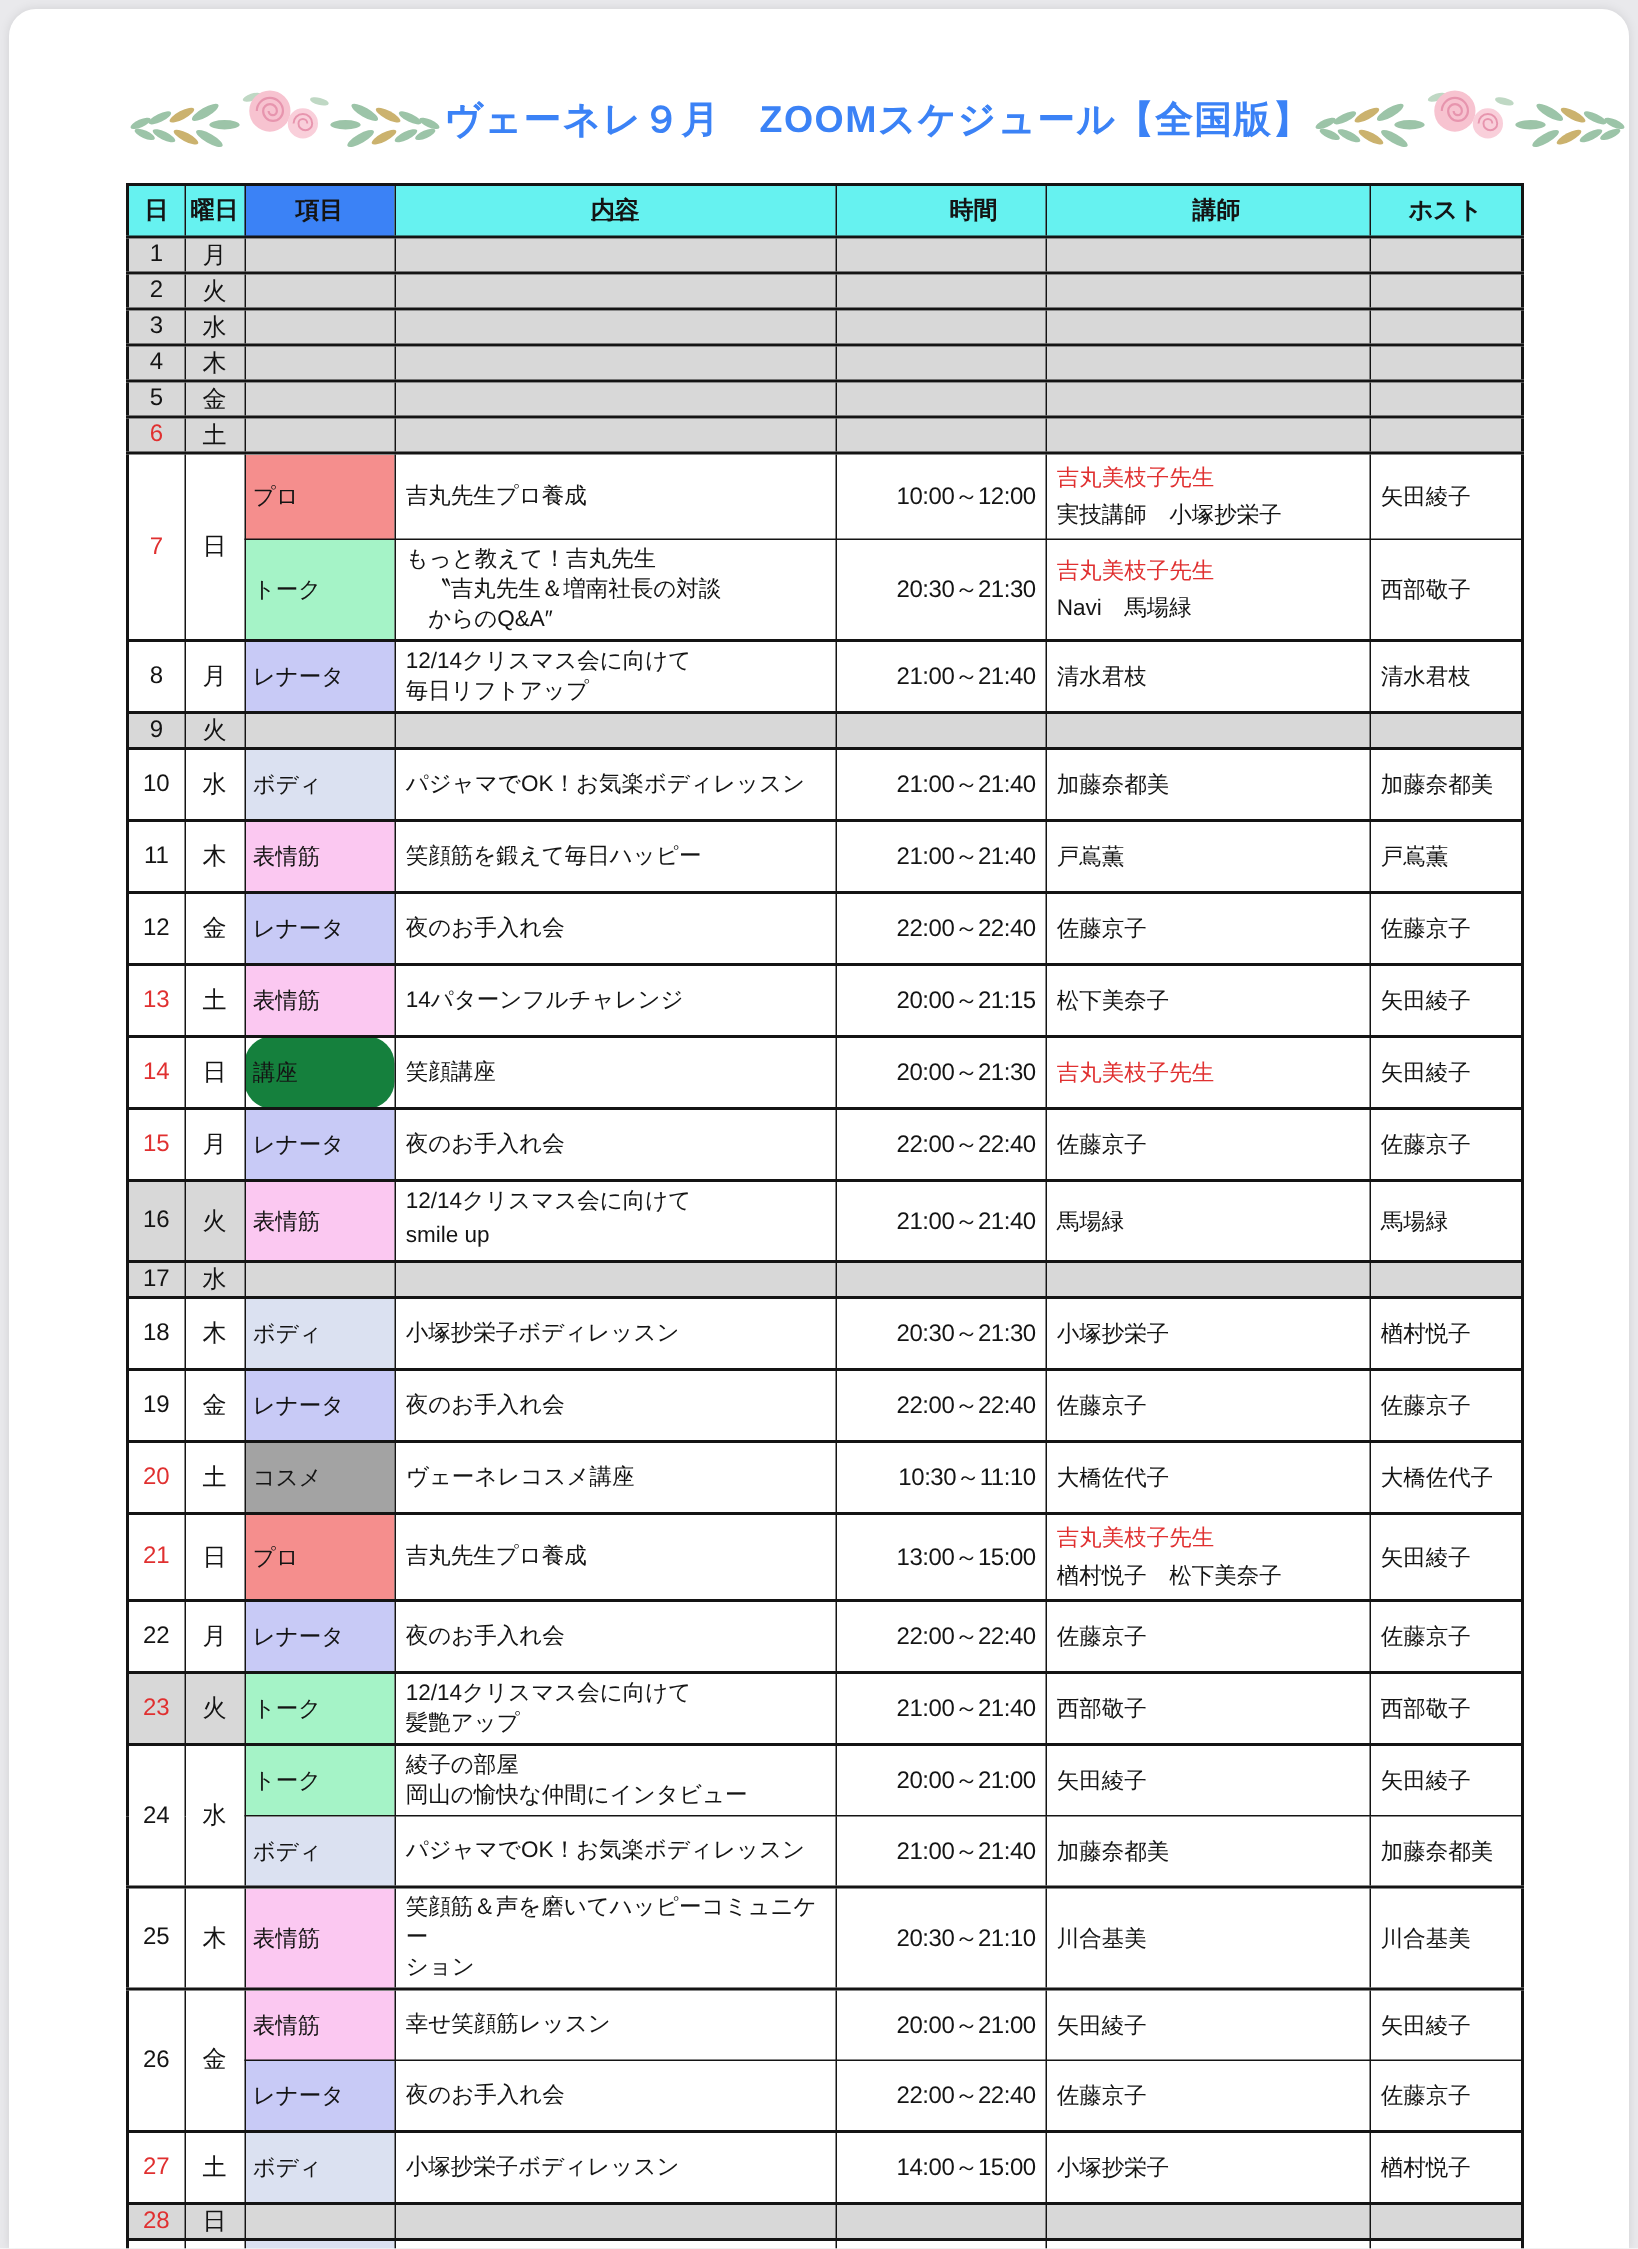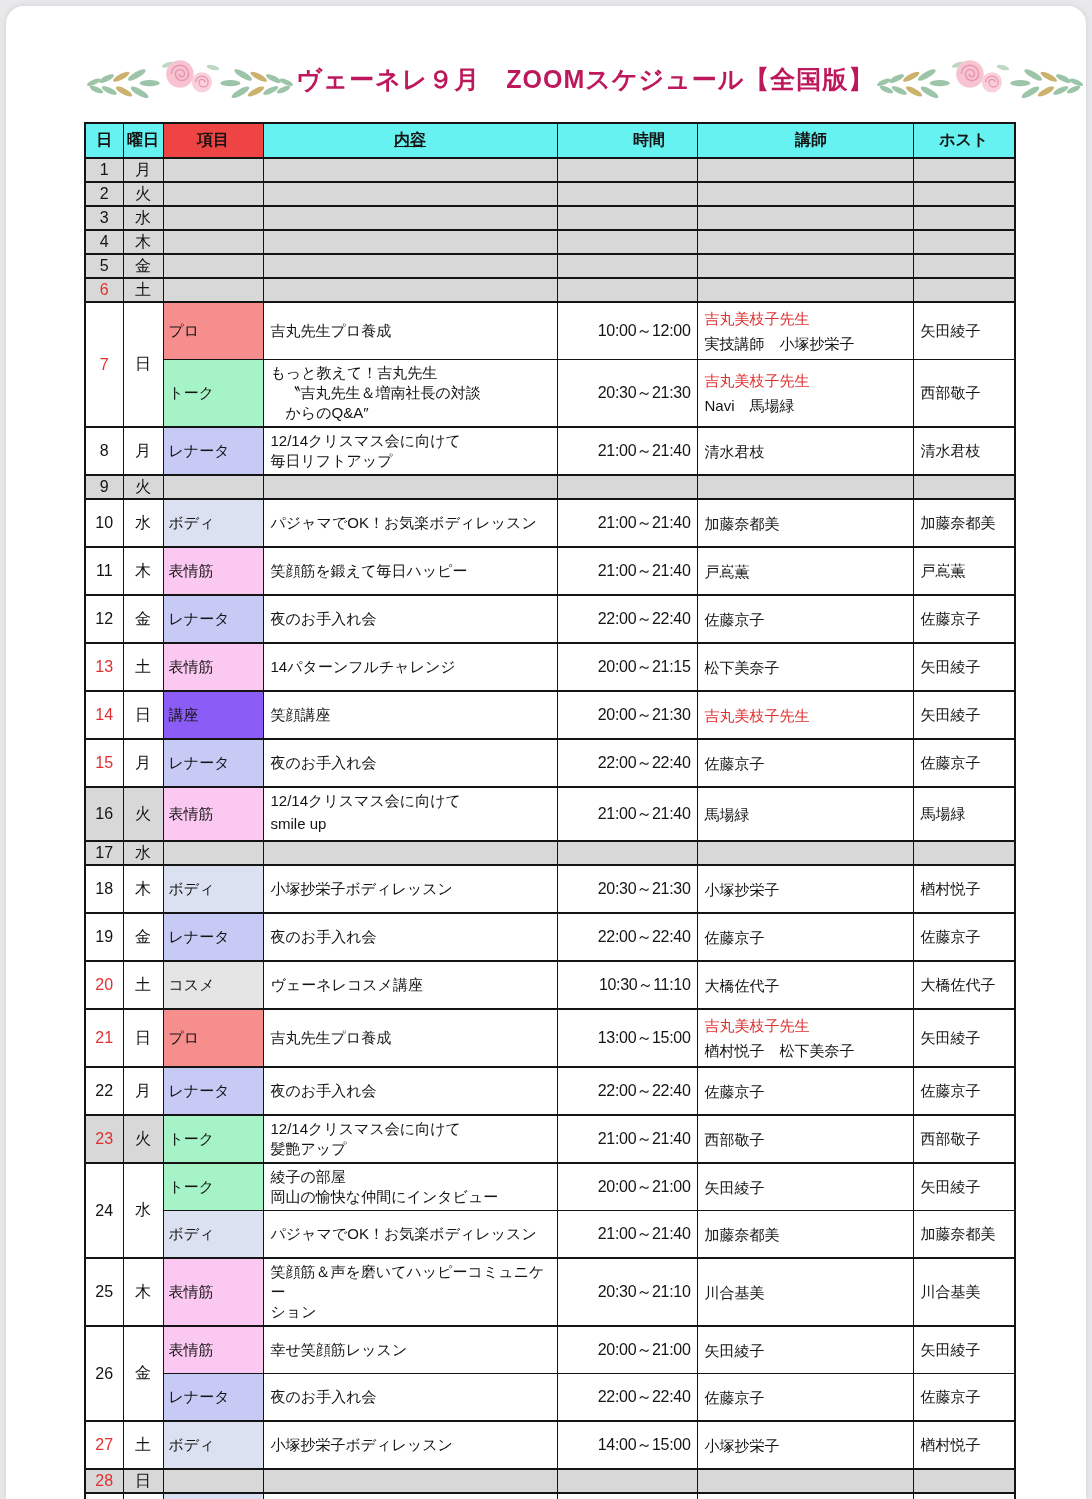--- a/index.html
+++ b/index.html
@@ -83,21 +83,21 @@
         <use href="#sprigL" transform="translate(230,0) scale(-1,1)"></use>
         <ellipse cx="91" cy="14" rx="7" ry="2.6" fill="#BFD8C4" transform="rotate(-18 91 14)"></ellipse>
         <ellipse cx="140" cy="17" rx="7" ry="2.6" fill="#BFD8C4" transform="rotate(14 140 17)"></ellipse>
         <circle cx="104" cy="24" r="15" fill="#F7C3D0"></circle>
         <path d="M104 24 m-9.5 0 a9.5 9.5 0 1 1 19 0 a7.2 7.2 0 1 1 -14.4 0 a5 5 0 1 1 10 0 a3 3 0 1 1 -6 0" fill="none" stroke="#E795AE" stroke-width="1.6"></path>
         <circle cx="128" cy="33" r="11" fill="#F9CFDA"></circle>
         <path d="M128 33 m-6.8 0 a6.8 6.8 0 1 1 13.6 0 a5 5 0 1 1 -10 0 a3.2 3.2 0 1 1 6.4 0" fill="none" stroke="#E795AE" stroke-width="1.4"></path>
       </svg>
     </span>
 
-    <h1 class="title" style="color: #be185d;">ヴェーネレ９月　ZOOMスケジュール【全国版】</h1>
+    <h1 class="title" style="color: #3b82f6;">ヴェーネレ９月　ZOOMスケジュール【全国版】</h1>
 
     <span class="ornament">
       <svg viewBox="0 0 230 60" width="212" height="55" xmlns="http://www.w3.org/2000/svg">
         <defs>
           <g id="sprigR">
             <g fill="#9CC4A8">
               <ellipse cx="10" cy="33" rx="8" ry="2.8" transform="rotate(-24 10 33)"></ellipse>
               <ellipse cx="13" cy="41" rx="8" ry="2.8" transform="rotate(24 13 41)"></ellipse>
               <ellipse cx="24" cy="29" rx="9" ry="3" transform="rotate(-26 24 29)"></ellipse>
               <ellipse cx="27" cy="42" rx="9" ry="3" transform="rotate(26 27 42)"></ellipse>
@@ -132,21 +132,21 @@
         <col style="width:100px">
       <col style="width:294px">
         <col style="width:140px">
         <col style="width:216px">
         <col style="width:102px">
     </colgroup>
     <thead>
       <tr>
         <th style="background: rgb(102, 242, 240);">日</th>
         <th style="background: rgb(102, 242, 240);">曜日</th>
-        <th style="background: #ef4444; margin-top: 36px;">項目</th>
+        <th style="background: #3b82f6; margin-top: 36px;">項目</th>
         <th style="background: rgb(102, 242, 240); text-decoration: underline;">内容</th>
         <th style="background: rgb(102, 242, 240); padding-left: 44px;">時間</th>
         <th style="background: rgb(102, 242, 240); padding-left: 12px;">講師</th>
         <th style="background: rgb(102, 242, 240);">ホスト</th>
       </tr>
     </thead>
     <tbody>
         <tr class="empty-row day-start">
           <td class="day-col gray">1</td>
           <td class="weekday-col gray">月</td>
@@ -300,21 +300,21 @@
           </td>
           <td class="time-col">20:00～21:15</td>
           <td class="instructor-col">
             <div class="line">松下美奈子</div>
           </td>
           <td class="host-col">矢田綾子</td>
         </tr>
         <tr class="event-row day-start">
           <td class="day-col red" rowspan="1">14</td>
           <td class="weekday-col" rowspan="1">日</td>
-          <td class="category-col" style="background: #8b5cf6;">講座</td>
+          <td class="category-col" style="background: #15803d; border-radius: 18px;">講座</td>
           <td class="content-col">
             <div class="line">笑顔講座</div>
           </td>
           <td class="time-col">20:00～21:30</td>
           <td class="instructor-col">
             <div class="line red">吉丸美枝子先生</div>
           </td>
           <td class="host-col">矢田綾子</td>
         </tr>
         <tr class="event-row day-start">
@@ -375,21 +375,21 @@
           </td>
           <td class="time-col">22:00～22:40</td>
           <td class="instructor-col">
             <div class="line">佐藤京子</div>
           </td>
           <td class="host-col">佐藤京子</td>
         </tr>
         <tr class="event-row day-start">
           <td class="day-col red" rowspan="1">20</td>
           <td class="weekday-col" rowspan="1">土</td>
-          <td class="category-col" style="background: #e5e5e5; margin-left: 47px;">コスメ</td>
+          <td class="category-col" style="background: #a3a3a3; margin-left: 47px;">コスメ</td>
           <td class="content-col">
             <div class="line">ヴェーネレコスメ講座</div>
           </td>
           <td class="time-col">10:30～11:10</td>
           <td class="instructor-col">
             <div class="line">大橋佐代子</div>
           </td>
           <td class="host-col">大橋佐代子</td>
         </tr>
         <tr class="event-row day-start">

